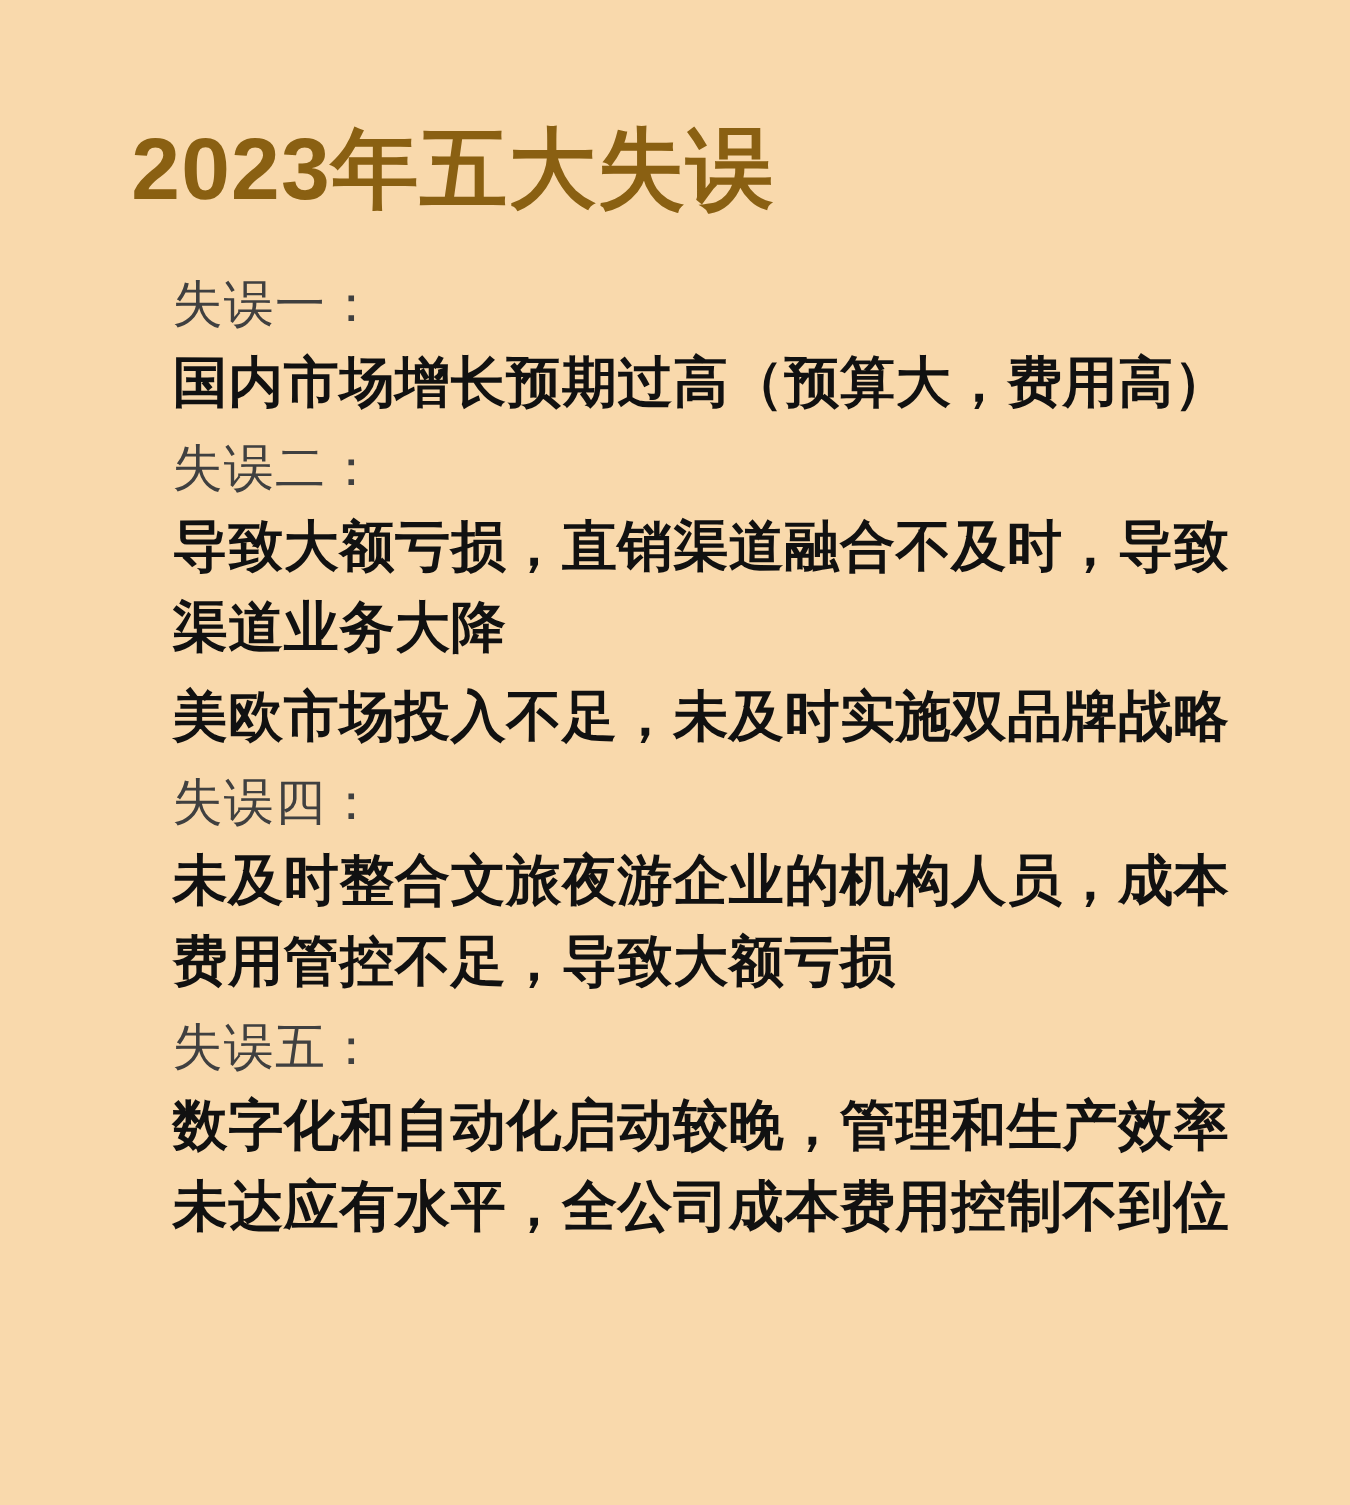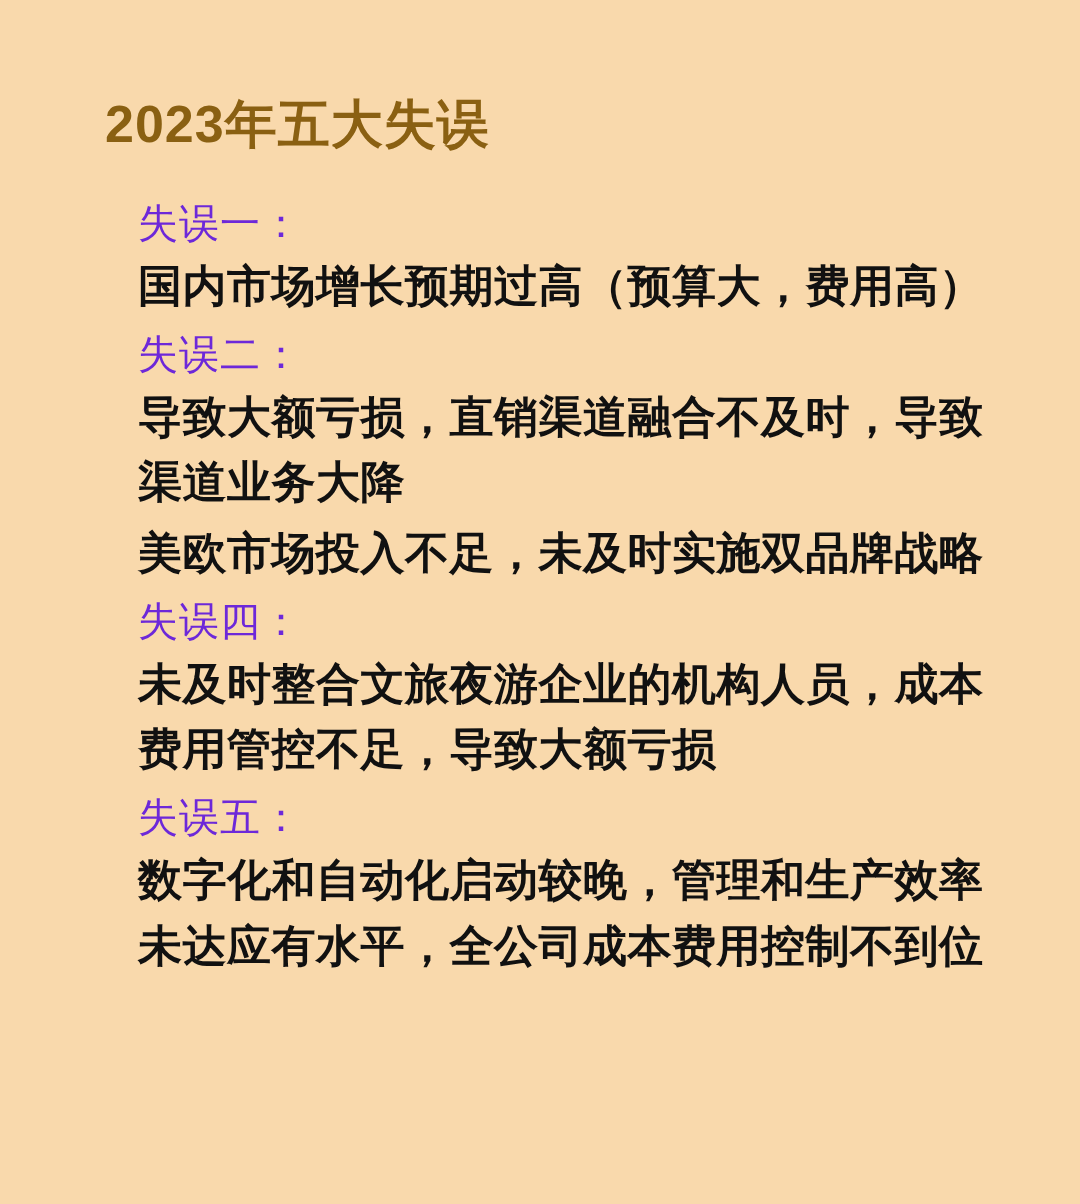--- a/index.html
+++ b/index.html
@@ -15,40 +15,40 @@
   }
   .slide {
     position: relative;
     width: 1080px;
     height: 1204px;
     box-sizing: border-box;
     padding: 95px 60px 0 60px;
     background: #f9d9ac;
   }
   .slide-title {
-    font-size: 52px;
+    font-size: 70px;
     font-weight: bold;
     color: #8a6012;
     letter-spacing: 1px;
     line-height: 1.15;
     margin: 0 0 38px 45px;
     white-space: nowrap;
   }
   .item-list {
     margin: 0;
     padding: 0;
     list-style: none;
   }
   .item {
     margin: 0 0 6px 78px;
   }
   .item-label {
     font-size: 40px;
     font-weight: normal;
-    color: #6d28d9;
+    color: #404040;
     line-height: 1.5;
     letter-spacing: 1px;
   }
   .item-text {
     font-size: 44px;
     font-weight: bold;
     color: #111111;
     line-height: 1.48;
     letter-spacing: 0.5px;
     max-width: 880px;

